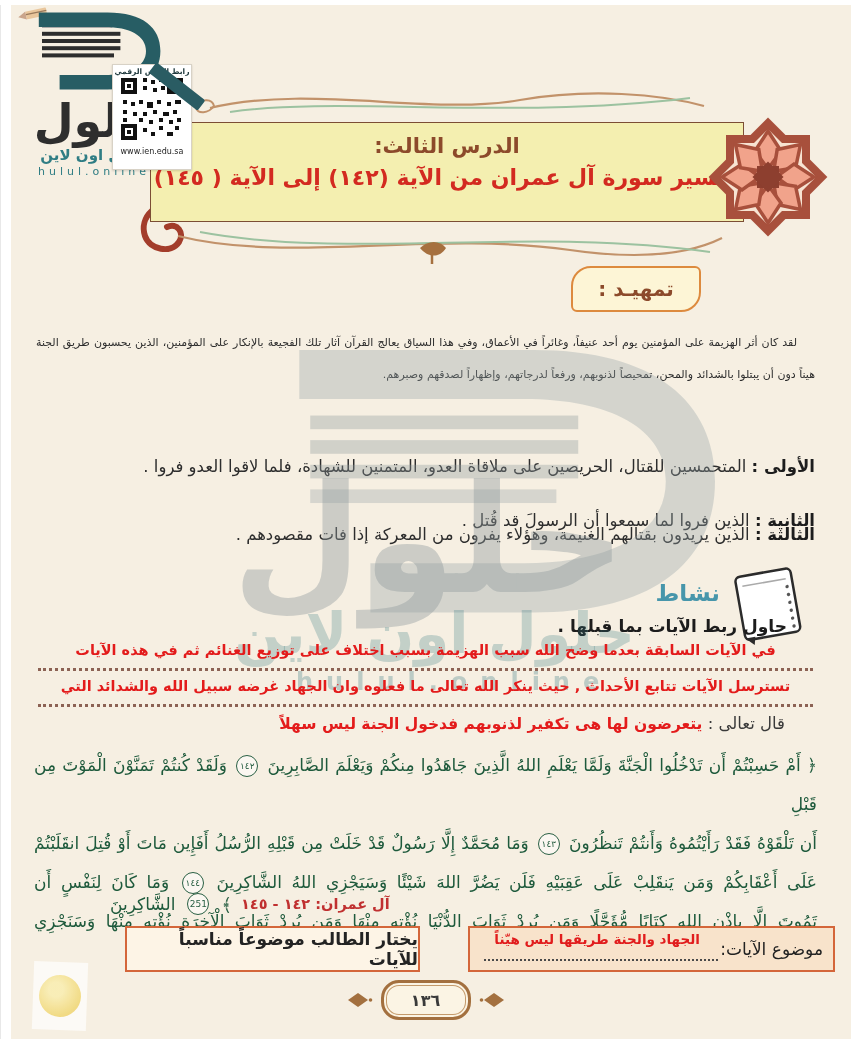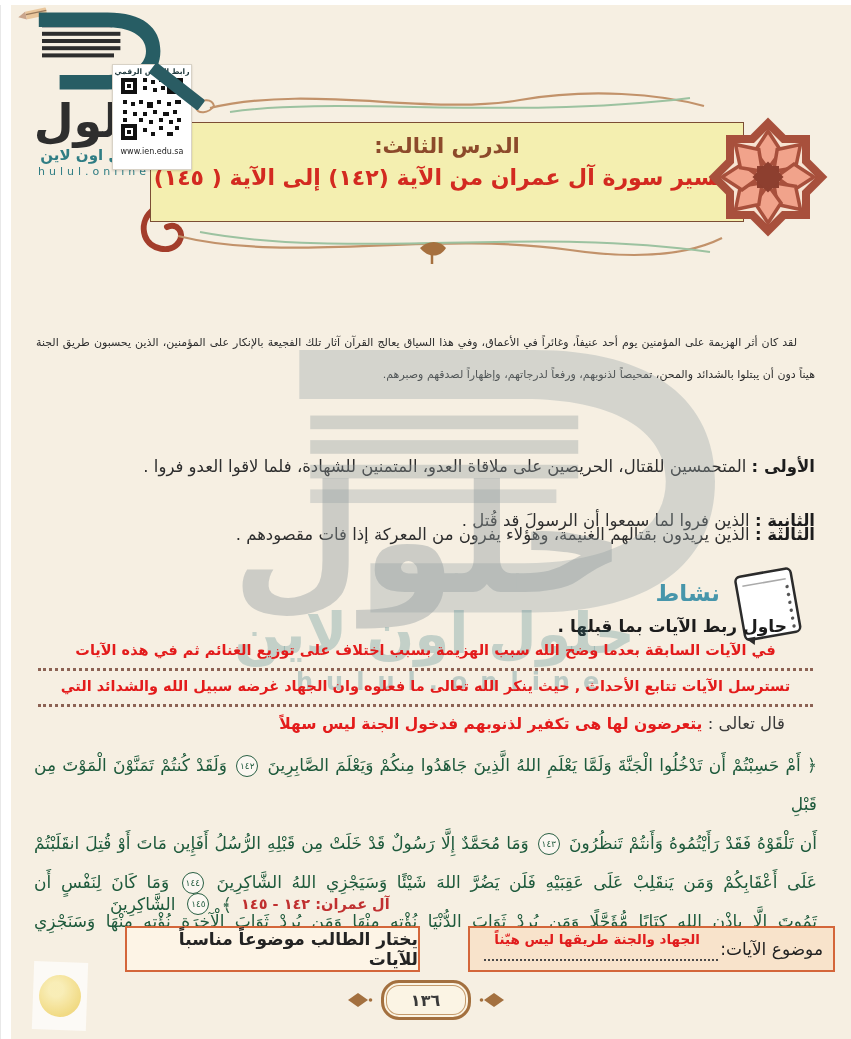--- a/index.html
+++ b/index.html
@@ -215,20 +215,21 @@
       <path d="M0 -46 L13 -26 L0 -8 L-13 -26 Z" transform="rotate(135)"></path>
       <path d="M0 -46 L13 -26 L0 -8 L-13 -26 Z" transform="rotate(180)"></path>
       <path d="M0 -46 L13 -26 L0 -8 L-13 -26 Z" transform="rotate(225)"></path>
       <path d="M0 -46 L13 -26 L0 -8 L-13 -26 Z" transform="rotate(270)"></path>
       <path d="M0 -46 L13 -26 L0 -8 L-13 -26 Z" transform="rotate(315)"></path>
     </g>
     <rect x="-11" y="-11" width="22" height="22" fill="#8d3f2f"></rect>
     <rect x="-11" y="-11" width="22" height="22" fill="#8d3f2f" transform="rotate(45)"></rect>
   </svg>
 
+  <div class="abs tamheed">تمهيـد :</div>
 
   <div class="abs para">لقد كان أثر الهزيمة على المؤمنين يوم أحد عنيفاً، وغائراً في الأعماق، وفي هذا السياق يعالج القرآن آثار تلك الفجيعة بالإنكار على المؤمنين، الذين يحسبون طريق الجنة هيناً دون أن يبتلوا بالشدائد والمحن، تمحيصاً لذنوبهم، ورفعاً لدرجاتهم، وإظهاراً لصدقهم وصبرهم.</div>
 
 
   <div class="abs item" style="top:455px;">
     <b>الأولى :</b>
     <span>المتحمسين للقتال، الحريصين على ملاقاة العدو، المتمنين للشهادة، فلما لاقوا العدو فروا .</span>
   </div>
   <div class="abs item" style="top:489px;margin-top:20px;">
     <b>الثانية :</b>
@@ -269,21 +270,21 @@
 
   <div class="abs quran" id="quran-lines">
       <div class="q-line"><span>﴿ أَمْ حَسِبْتُمْ أَن تَدْخُلُوا الْجَنَّةَ وَلَمَّا يَعْلَمِ اللهُ الَّذِينَ جَاهَدُوا مِنكُمْ وَيَعْلَمَ الصَّابِرِينَ</span> <span class="q-med">١٤٢</span> <span>وَلَقَدْ كُنتُمْ تَمَنَّوْنَ الْمَوْتَ مِن قَبْلِ</span> </div>
       <div class="q-line"><span>أَن تَلْقَوْهُ فَقَدْ رَأَيْتُمُوهُ وَأَنتُمْ تَنظُرُونَ</span> <span class="q-med">١٤٣</span> <span>وَمَا مُحَمَّدٌ إِلَّا رَسُولٌ قَدْ خَلَتْ مِن قَبْلِهِ الرُّسُلُ أَفَإِين مَاتَ أَوْ قُتِلَ انقَلَبْتُمْ</span> </div>
       <div class="q-line"><span>عَلَى أَعْقَابِكُمْ وَمَن يَنقَلِبْ عَلَى عَقِبَيْهِ فَلَن يَضُرَّ اللهَ شَيْئًا وَسَيَجْزِي اللهُ الشَّاكِرِينَ</span> <span class="q-med">١٤٤</span> <span>وَمَا كَانَ لِنَفْسٍ أَن</span> </div>
       <div class="q-line"><span>تَمُوتَ إِلَّا بِإِذْنِ اللهِ كِتَابًا مُّؤَجَّلًا وَمَن يُرِدْ ثَوَابَ الدُّنْيَا نُؤْتِهِ مِنْهَا وَمَن يُرِدْ ثَوَابَ الْآخِرَةِ نُؤْتِهِ مِنْهَا وَسَنَجْزِي</span> </div>
     </div>
 
   <div class="abs q-end">
     <span class="word">الشَّاكِرِينَ</span>
-    <span class="q-med">١٤٥</span>
+    <span class="q-med">251</span>
     <span class="close">﴾</span>
     <span class="q-ref">آل عمران: ١٤٢ - ١٤٥</span>
   </div>
 
   <div class="abs box box-topic">
     <span class="topic-label">موضوع الآيات:</span>
     <span class="fill-line">
       <span class="red-ans">الجهاد والجنة طريقها ليس هيّناً</span>
       <span class="leader"></span>
     </span>

